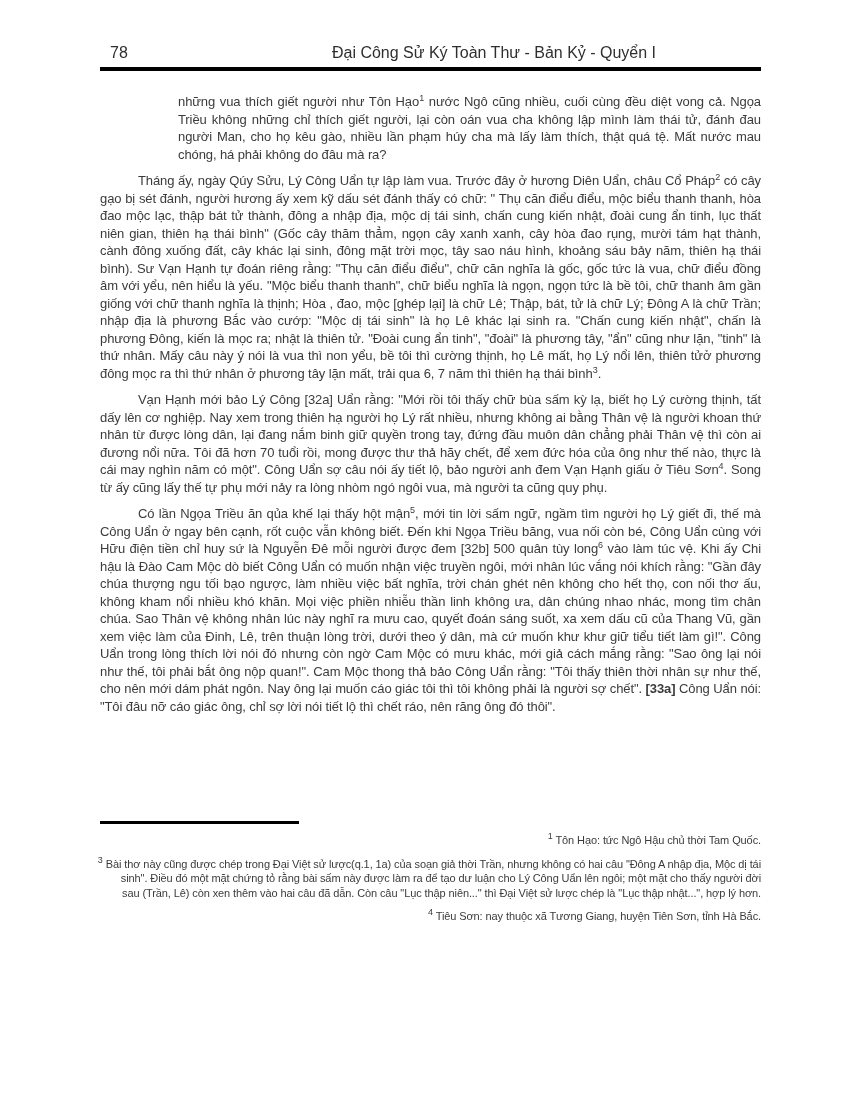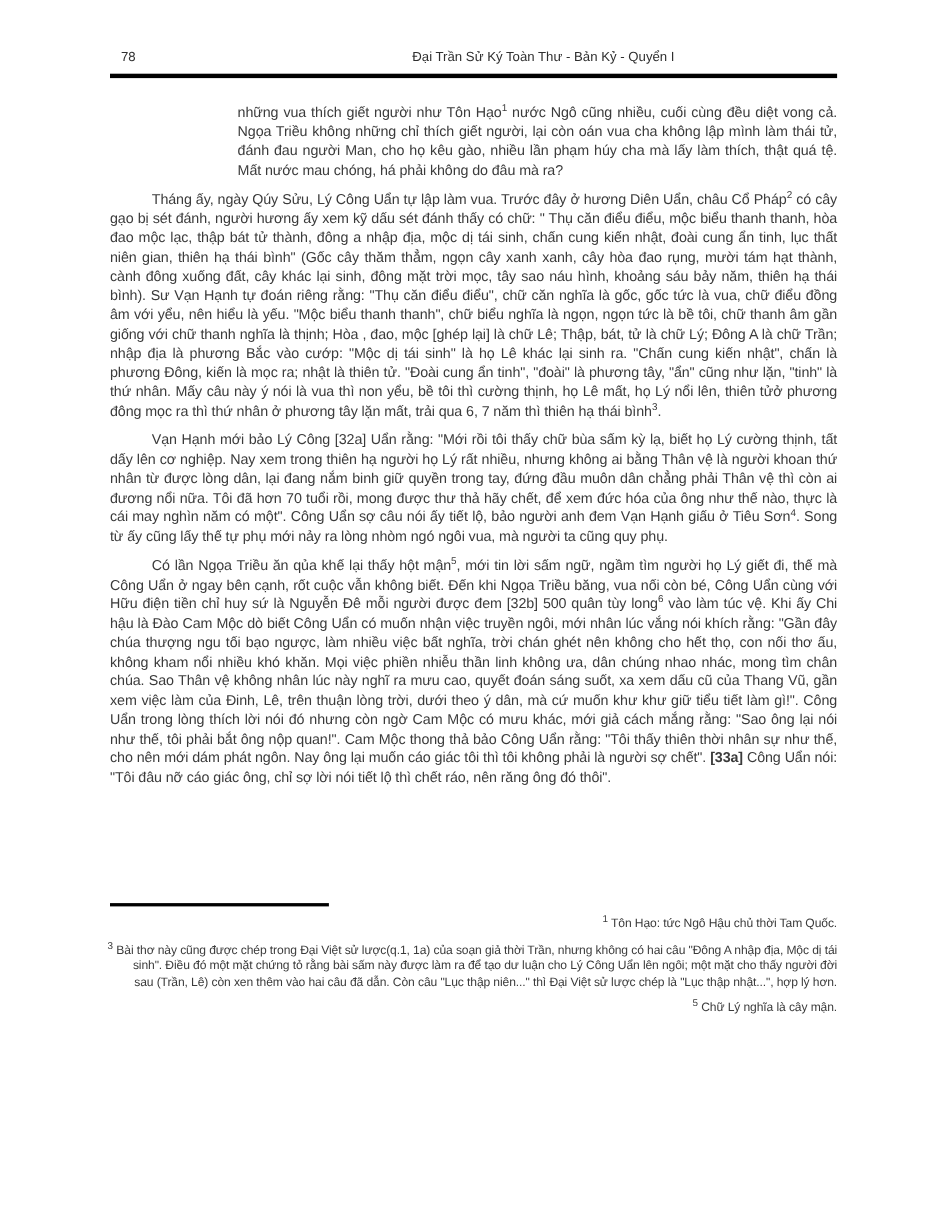--- a/index.html
+++ b/index.html
@@ -5,56 +5,56 @@
   html,body{margin:0;padding:0;background:#e8e8e8;}
   .page{
     position:relative;
     width:850px;height:1100px;
     background:#ffffff;
     font-family:"Liberation Sans","DejaVu Sans",sans-serif;
     color:#3b3b3b;
     overflow:hidden;
     margin:0 auto;
   }
-  .header{position:absolute;top:44px;left:100px;width:660px;height:22px;font-size:12px;color:#2f2f2f;}
+  .header{position:absolute;top:44px;left:100px;width:660px;height:22px;font-size:16px;color:#2f2f2f;}
   .page-num{position:absolute;left:10px;top:0;}
   .header-title{position:absolute;left:128px;right:0;top:0;text-align:center;}
   .header-rule{position:absolute;top:67px;left:100px;width:661px;height:4px;background:#000;}
   .body-text{
     position:absolute;top:93px;left:100px;width:661px;
     font-size:13px;line-height:17.5px;letter-spacing:-0.1px;
     text-align:justify;
   }
   .para{margin:0 0 9px 0;text-indent:38px;}
-  .para.block{margin-left:116px;text-indent:0;}
+  .para.block{margin-left:78px;text-indent:0;}
   .para sup,.footnote sup{font-size:9px;line-height:0;vertical-align:super;letter-spacing:0;}
   .fn-rule{position:absolute;top:821px;left:100px;width:199px;height:3px;background:#000;}
   .footnotes{
     position:absolute;top:833px;left:97px;width:664px;
     font-size:11px;line-height:14.5px;letter-spacing:-0.1px;
     text-align:right;color:#3b3b3b;
   }
   .footnote{margin:0 0 9px 0;padding-left:9px;text-indent:-9px;}
 </style>
 </head>
 <body>
 
 <div class="page">
   <div class="header">
     <span class="page-num">78</span>
-    <span class="header-title">Đại Trần Sử Ký Toàn Thư - Bản Kỷ - Quyển I</span>
+    <span class="header-title">Đại Công Sử Ký Toàn Thư - Bản Kỷ - Quyển I</span>
   </div>
   <div class="header-rule"></div>
 
   <div class="body-text">
       <p class="para block">những vua thích giết người như Tôn Hạo<sup>1</sup> nước Ngô cũng nhiều, cuối cùng đều diệt vong cả. Ngọa Triều không những chỉ thích giết người, lại còn oán vua cha không lập mình làm thái tử, đánh đau người Man, cho họ kêu gào, nhiều lần phạm húy cha mà lấy làm thích, thật quá tệ. Mất nước mau chóng, há phải không do đâu mà ra?</p>
       <p class="para">Tháng ấy, ngày Qúy Sửu, Lý Công Uẩn tự lập làm vua. Trước đây ở hương Diên Uẩn, châu Cổ Pháp<sup>2</sup> có cây gạo bị sét đánh, người hương ấy xem kỹ dấu sét đánh thấy có chữ: " Thụ căn điểu điểu, mộc biểu thanh thanh, hòa đao mộc lạc, thập bát tử thành, đông a nhập địa, mộc dị tái sinh, chấn cung kiến nhật, đoài cung ẩn tinh, lục thất niên gian, thiên hạ thái bình" (Gốc cây thăm thẳm, ngọn cây xanh xanh, cây hòa đao rụng, mười tám hạt thành, cành đông xuống đất, cây khác lại sinh, đông mặt trời mọc, tây sao náu hình, khoảng sáu bảy năm, thiên hạ thái bình). Sư Vạn Hạnh tự đoán riêng rằng: "Thụ căn điểu điểu", chữ căn nghĩa là gốc, gốc tức là vua, chữ điểu đồng âm với yểu, nên hiểu là yếu. "Mộc biểu thanh thanh", chữ biểu nghĩa là ngọn, ngọn tức là bề tôi, chữ thanh âm gần giống với chữ thanh nghĩa là thịnh; Hòa , đao, mộc [ghép lại] là chữ Lê; Thập, bát, tử là chữ Lý; Đông A là chữ Trần; nhập địa là phương Bắc vào cướp: "Mộc dị tái sinh" là họ Lê khác lại sinh ra. "Chấn cung kiến nhật", chấn là phương Đông, kiến là mọc ra; nhật là thiên tử. "Đoài cung ẩn tinh", "đoài" là phương tây, "ẩn" cũng như lặn, "tinh" là thứ nhân. Mấy câu này ý nói là vua thì non yểu, bề tôi thì cường thịnh, họ Lê mất, họ Lý nổi lên, thiên tửở phương đông mọc ra thì thứ nhân ở phương tây lặn mất, trải qua 6, 7 năm thì thiên hạ thái bình<sup>3</sup>.</p>
       <p class="para">Vạn Hạnh mới bảo Lý Công [32a] Uẩn rằng: "Mới rồi tôi thấy chữ bùa sấm kỳ lạ, biết họ Lý cường thịnh, tất dấy lên cơ nghiệp. Nay xem trong thiên hạ người họ Lý rất nhiều, nhưng không ai bằng Thân vệ là người khoan thứ nhân từ được lòng dân, lại đang nắm binh giữ quyền trong tay, đứng đầu muôn dân chẳng phải Thân vệ thì còn ai đương nổi nữa. Tôi đã hơn 70 tuổi rồi, mong được thư thả hãy chết, để xem đức hóa của ông như thế nào, thực là cái may nghìn năm có một". Công Uẩn sợ câu nói ấy tiết lộ, bảo người anh đem Vạn Hạnh giấu ở Tiêu Sơn<sup>4</sup>. Song từ ấy cũng lấy thế tự phụ mới nảy ra lòng nhòm ngó ngôi vua, mà người ta cũng quy phụ.</p>
       <p class="para">Có lần Ngọa Triều ăn qủa khế lại thấy hột mận<sup>5</sup>, mới tin lời sấm ngữ, ngầm tìm người họ Lý giết đi, thế mà Công Uẩn ở ngay bên cạnh, rốt cuộc vẫn không biết. Đến khi Ngọa Triều băng, vua nối còn bé, Công Uẩn cùng với Hữu điện tiền chỉ huy sứ là Nguyễn Đê mỗi người được đem [32b] 500 quân tùy long<sup>6</sup> vào làm túc vệ. Khi ấy Chi hậu là Đào Cam Mộc dò biết Công Uẩn có muốn nhận việc truyền ngôi, mới nhân lúc vắng nói khích rằng: "Gần đây chúa thượng ngu tối bạo ngược, làm nhiều việc bất nghĩa, trời chán ghét nên không cho hết thọ, con nối thơ ấu, không kham nổi nhiều khó khăn. Mọi việc phiền nhiễu thần linh không ưa, dân chúng nhao nhác, mong tìm chân chúa. Sao Thân vệ không nhân lúc này nghĩ ra mưu cao, quyết đoán sáng suốt, xa xem dấu cũ của Thang Vũ, gần xem việc làm của Đinh, Lê, trên thuận lòng trời, dưới theo ý dân, mà cứ muốn khư khư giữ tiểu tiết làm gì!". Công Uẩn trong lòng thích lời nói đó nhưng còn ngờ Cam Mộc có mưu khác, mới giả cách mắng rằng: "Sao ông lại nói như thế, tôi phải bắt ông nộp quan!". Cam Mộc thong thả bảo Công Uẩn rằng: "Tôi thấy thiên thời nhân sự như thế, cho nên mới dám phát ngôn. Nay ông lại muốn cáo giác tôi thì tôi không phải là người sợ chết". <b>[33a]</b> Công Uẩn nói: "Tôi đâu nỡ cáo giác ông, chỉ sợ lời nói tiết lộ thì chết ráo, nên răng ông đó thôi".</p>
     </div>
 
   <div class="fn-rule"></div>
   <div class="footnotes">
       <p class="footnote"><sup>1</sup> Tôn Hạo: tức Ngô Hậu chủ thời Tam Quốc.</p>
       <p class="footnote"><sup>3</sup> Bài thơ này cũng được chép trong Đại Việt sử lược(q.1, 1a) của soạn giả thời Trần, nhưng không có hai câu "Đông A nhập địa, Mộc dị tái sinh". Điều đó một mặt chứng tỏ rằng bài sấm này được làm ra để tạo dư luận cho Lý Công Uẩn lên ngôi; một mặt cho thấy người đời sau (Trần, Lê) còn xen thêm vào hai câu đã dẫn. Còn câu "Lục thập niên..." thì Đại Việt sử lược chép là "Lục thập nhật...", hợp lý hơn.</p>
-      <p class="footnote"><sup>5</sup> Chữ Lý nghĩa là cây mận.</p>
+      <p class="footnote"><sup>4</sup> Tiêu Sơn: nay thuộc xã Tương Giang, huyện Tiên Sơn, tỉnh Hà Bắc.</p>
     </div>
 </div>
 
 </body></html>

